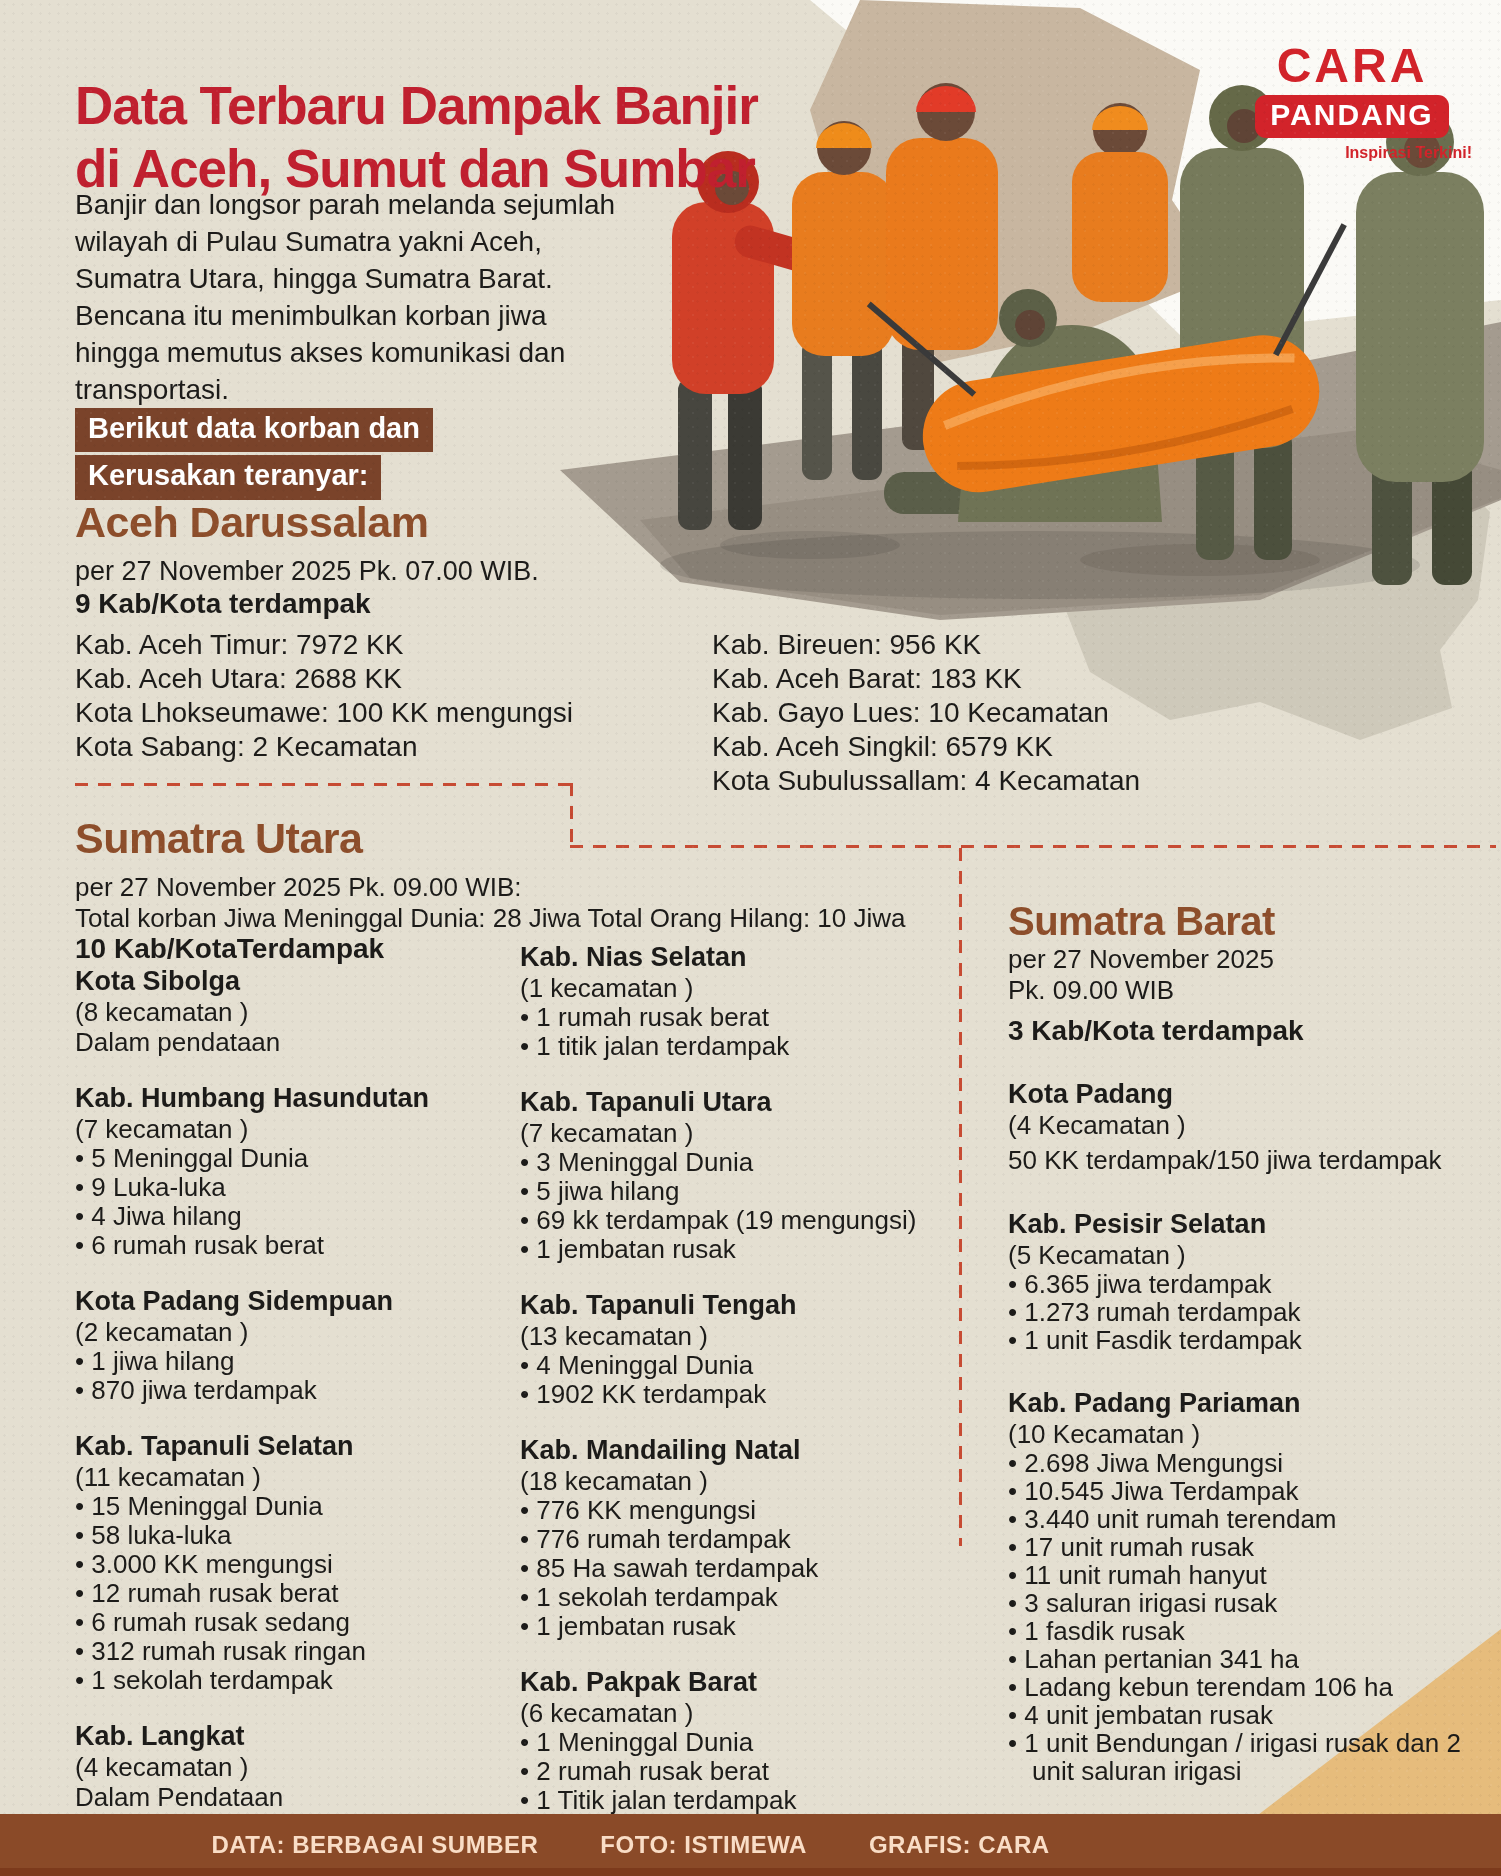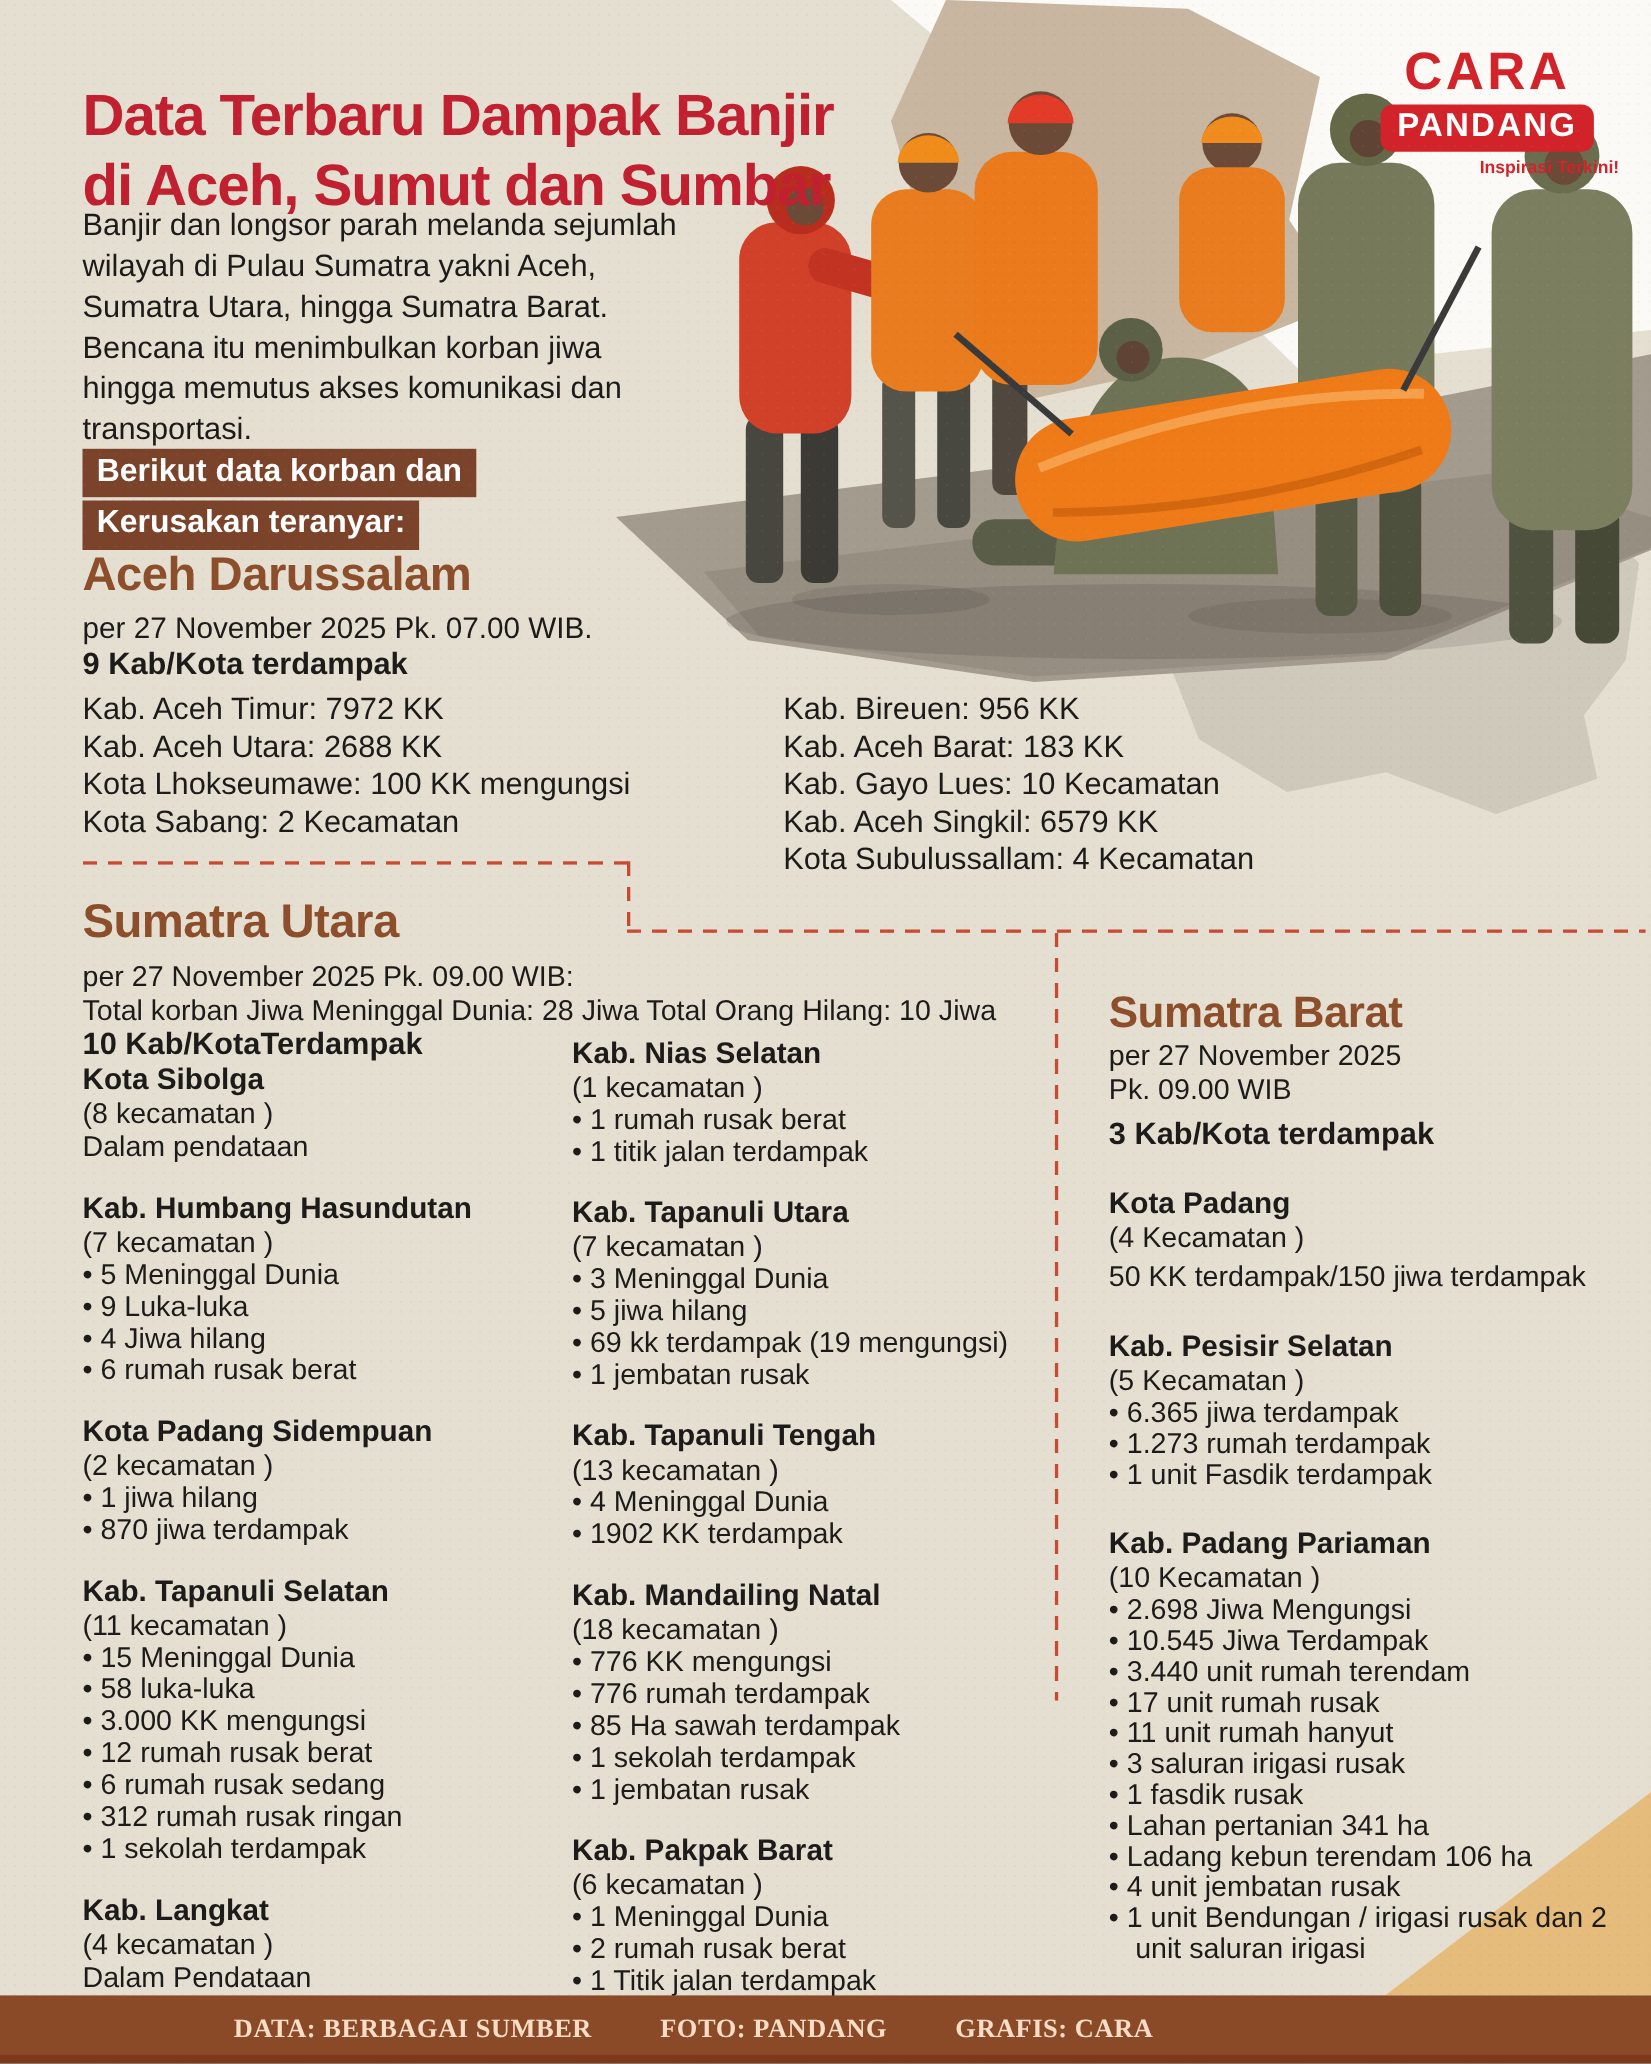--- a/index.html
+++ b/index.html
@@ -67,21 +67,21 @@
   #sumbar .impact-in{font-size:28px;font-weight:800;margin-top:9px;margin-bottom:32px;}
   #sumbar .block{margin-bottom:34px;}
   #sumbar .block .note{margin-top:5px;}
   
   .footer{
     position:absolute;left:0;bottom:0;width:100%;height:62px;z-index:10;
     background:#8a4a28;box-shadow:inset 0 -8px 0 #7c3a1c;
     display:flex;align-items:center;justify-content:center;gap:62px;
     padding-right:240px;box-sizing:border-box;
   }
-  .footer span{font-size:24px;font-weight:700;letter-spacing:.5px;color:#f9ddc6;font-family:Liberation Serif, serif;}
+  .footer span{font-size:24px;font-weight:700;letter-spacing:.5px;color:#f9ddc6;}
 </style>
 </head>
 <body>
 
 <div class="page">
 
   <svg class="map-blob" viewBox="0 0 481 300">
     <path d="M30,120 L90,60 L180,42 L260,72 L330,22 L420,12 L470,62 L458,150 L420,200 L432,258 L340,290 L240,252 L150,270 L70,222 Z" fill="#ccc7b8" opacity="0.95"></path>
   </svg>
 
@@ -362,17 +362,17 @@
           <li>Lahan pertanian 341 ha</li>
           <li>Ladang kebun terendam 106 ha</li>
           <li>4 unit jembatan rusak</li>
           <li>1 unit Bendungan / irigasi rusak dan 2 unit saluran irigasi</li>
         </ul>
     </div>
   </div>
 
   <div class="footer">
     <span>DATA: BERBAGAI SUMBER</span>
-    <span>FOTO: PANDANG</span>
+    <span>FOTO: ISTIMEWA</span>
     <span>GRAFIS: CARA</span>
   </div>
 
 </div>
 
 </body></html>

